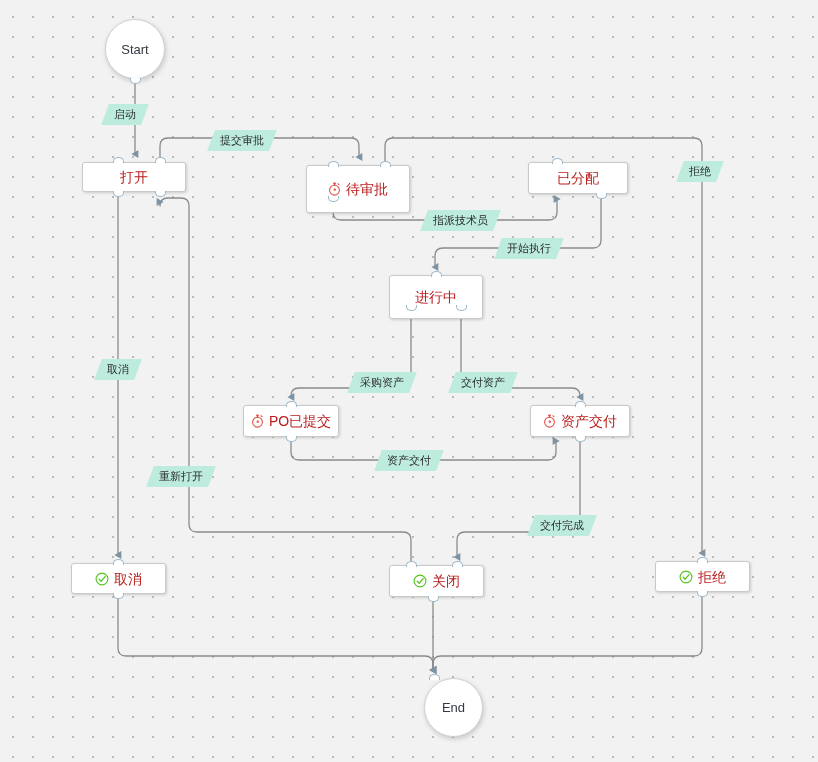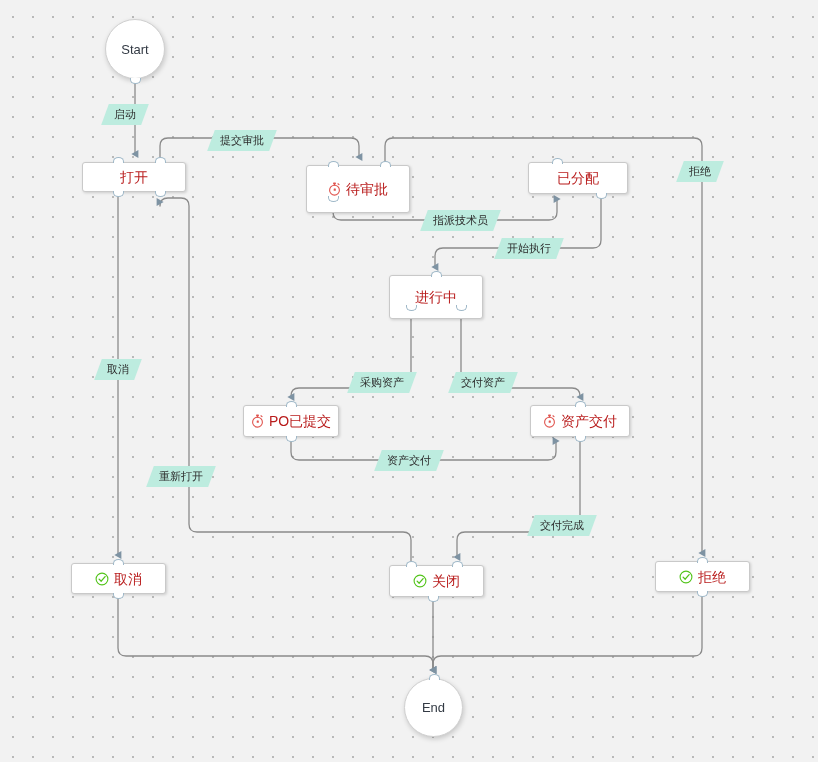--- a/index.html
+++ b/index.html
@@ -220,21 +220,21 @@
       </div>
       <div class="node" style="left: 655px; top: 561px; width: 95px; height: 31px;">
         <span class="icon">
           <svg width="14" height="14" viewBox="0 0 14 14">
             <circle cx="7" cy="7" r="5.9" fill="none" stroke="#52c41a" stroke-width="1.1"></circle>
             <path d="M4.1,7.1 L6.2,9.2 L10.1,4.6" fill="none" stroke="#52c41a" stroke-width="1.3" stroke-linecap="round" stroke-linejoin="round"></path>
           </svg>
         </span>
         <span class="node-label">拒绝</span>
       </div>
-      <div class="node terminal" style="left: 404px; top: 678px; width: 59px; height: 59px;">
+      <div class="node terminal" style="left: 424px; top: 678px; width: 59px; height: 59px;">
         <span class="node-label">End</span>
       </div>
     </div>
 
   <div id="chips-root">
       <div class="chip" style="left: 105px; top: 104px; background: rgb(189, 236, 223);">
         <span>启动</span>
       </div>
       <div class="chip" style="left: 211px; top: 130px; background: rgb(189, 236, 223);">
         <span>提交审批</span>

